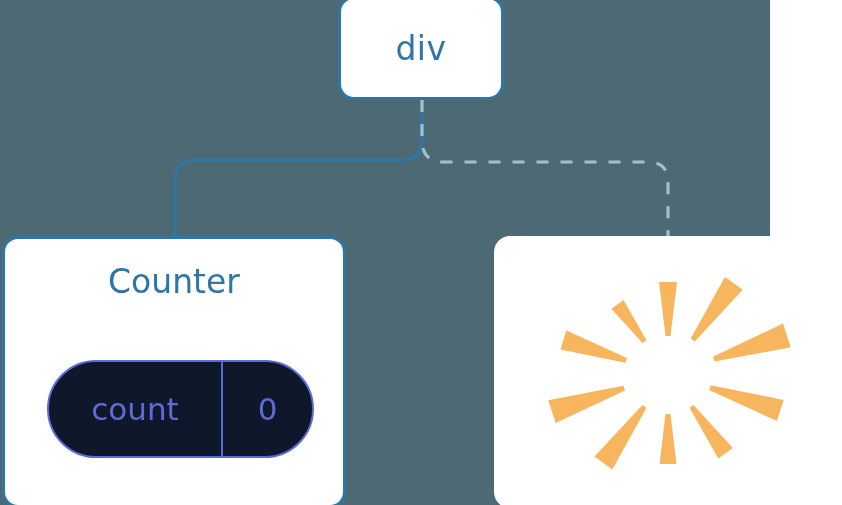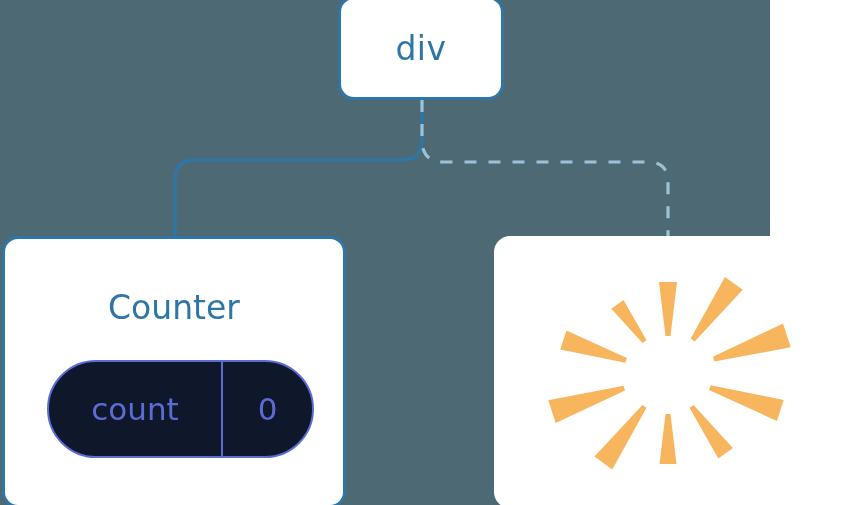--- a/index.html
+++ b/index.html
@@ -61,21 +61,21 @@
     top: 236px;
     width: 344px;
     height: 272px;
     border: 3px solid #2f76a8;
     border-radius: 16px;
     justify-content: flex-start;
   }
   #node-counter .node-title {
     font-size: 33px;
     color: #2f76a8;
-    margin-top: 52px;
+    margin-top: 26px;
     line-height: 1;
   }
 
   
   .state-pill {
     position: absolute;
     left: 42px;
     top: 121px;
     width: 267px;
     height: 98px;

